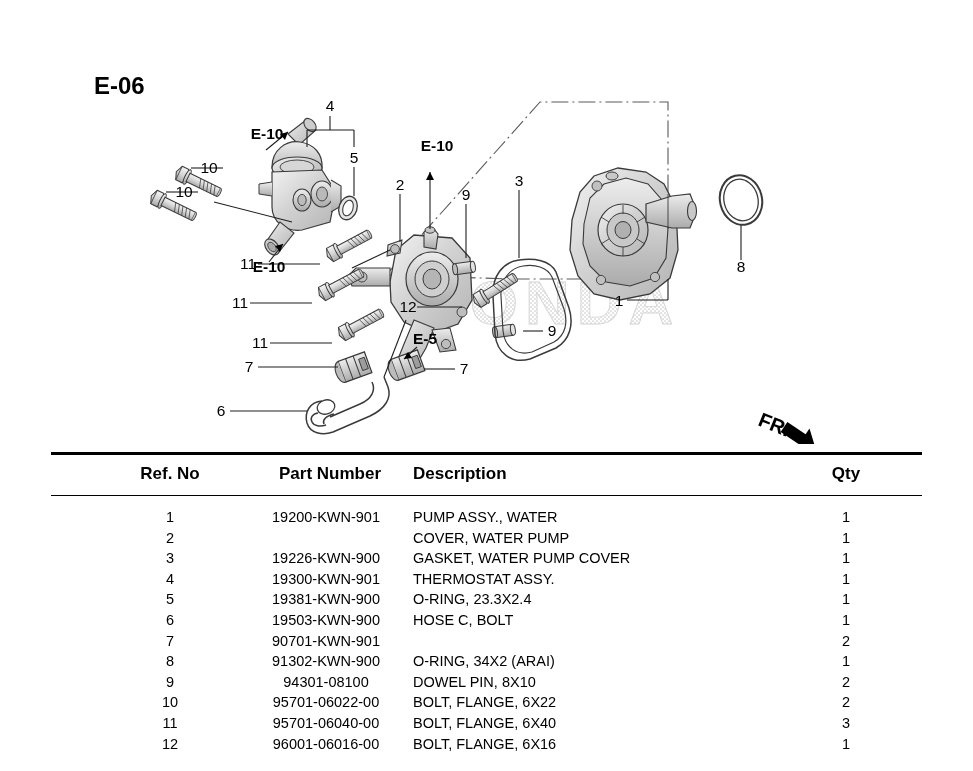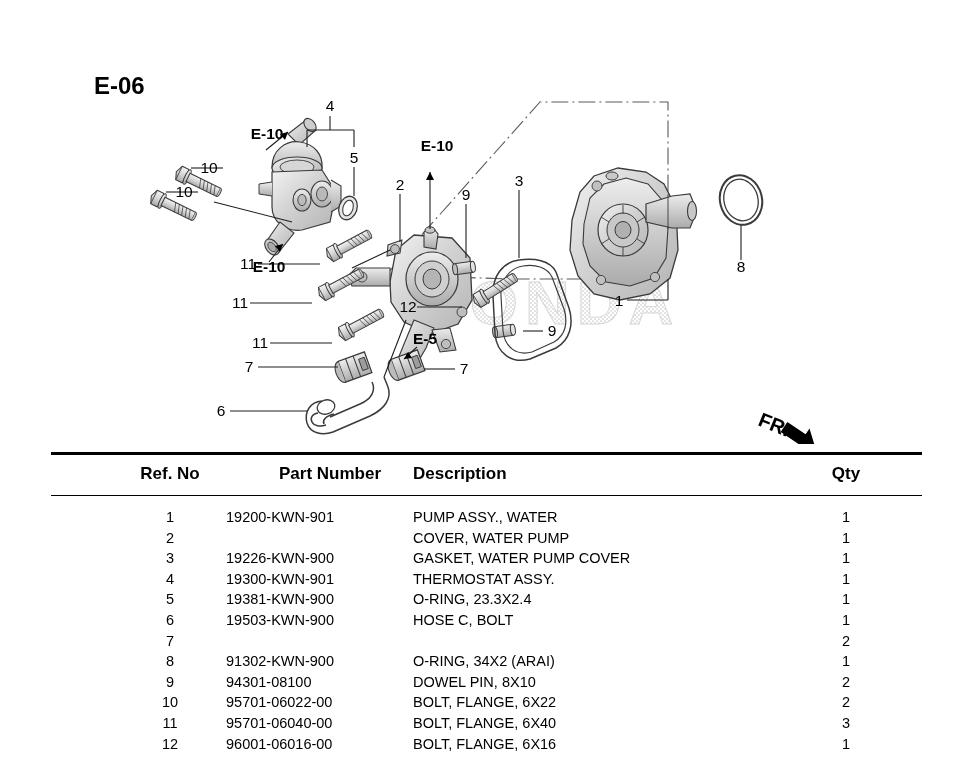--- a/index.html
+++ b/index.html
@@ -88,21 +88,21 @@
     height: 20.6px;
   }
   .cell {
     position: absolute;
     top: 0;
     font-size: 14.5px;
     line-height: 20.6px;
     white-space: nowrap;
   }
   .c-ref   { left: 64px;  width: 110px; text-align: center; }
-  .c-part  { left: 175px; width: 200px; text-align: left; }
+  .c-part  { left: 175px; width: 200px; text-align: center; }
   .c-desc  { left: 362px; }
   .c-qty   { left: 740px; width: 110px; text-align: center; }
 </style>
 </head>
 <body>
 
 <div id="header">
   <div id="section-code">E-06</div>
 </div>
 
@@ -443,20 +443,21 @@
         <div class="cell c-qty">1</div>
       </div>
       <div class="prow">
         <div class="cell c-ref">6</div>
         <div class="cell c-part">19503-KWN-900</div>
         <div class="cell c-desc">HOSE C, BOLT</div>
         <div class="cell c-qty">1</div>
       </div>
       <div class="prow">
         <div class="cell c-ref">7</div>
+        <div class="cell c-part">90701-KWN-901</div>
         <div class="cell c-qty">2</div>
       </div>
       <div class="prow">
         <div class="cell c-ref">8</div>
         <div class="cell c-part">91302-KWN-900</div>
         <div class="cell c-desc">O-RING, 34X2 (ARAI)</div>
         <div class="cell c-qty">1</div>
       </div>
       <div class="prow">
         <div class="cell c-ref">9</div>

